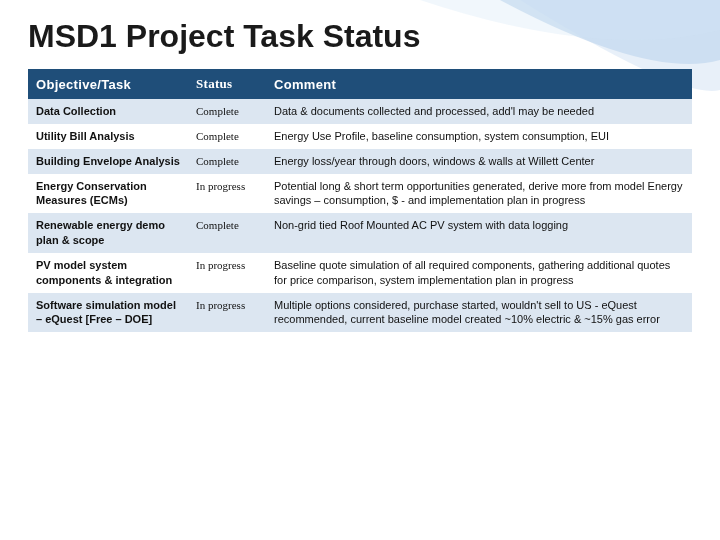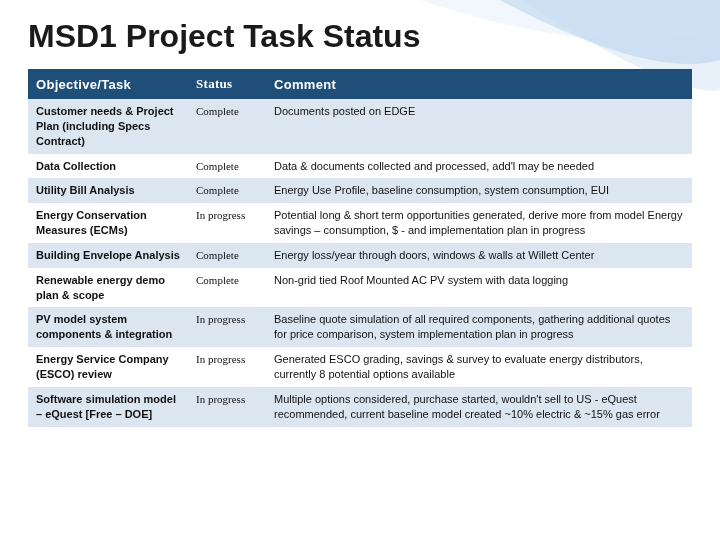--- a/index.html
+++ b/index.html
@@ -91,60 +91,50 @@
 
   <table>
     <thead>
       <tr>
         <th class="col-objective">Objective/Task</th>
         <th class="col-status">Status</th>
         <th class="col-comment">Comment</th>
       </tr>
     </thead>
     <tbody id="table-body">
-    <tr>
-          <td class="col-objective">Customer needs &amp; Project Plan (including Specs Contract)</td>
-          <td class="col-status status-cell">Complete</td>
-          <td class="col-comment">Documents posted on EDGE</td>
-        </tr>
         <tr>
           <td class="col-objective">Data Collection</td>
           <td class="col-status status-cell">Complete</td>
           <td class="col-comment">Data &amp; documents collected and processed, add'l may be needed</td>
         </tr>
         <tr>
           <td class="col-objective">Utility Bill Analysis</td>
           <td class="col-status status-cell">Complete</td>
           <td class="col-comment">Energy Use Profile, baseline consumption, system consumption, EUI</td>
         </tr>
         <tr>
+          <td class="col-objective">Building Envelope Analysis</td>
+          <td class="col-status status-cell">Complete</td>
+          <td class="col-comment">Energy loss/year through doors, windows &amp; walls at Willett Center</td>
+        </tr>
+        <tr>
           <td class="col-objective">Energy Conservation Measures (ECMs)</td>
           <td class="col-status status-cell">In progress</td>
           <td class="col-comment">Potential long &amp; short term opportunities generated, derive more from model Energy savings – consumption, $ - and implementation plan in progress</td>
-        </tr>
-        <tr>
-          <td class="col-objective">Building Envelope Analysis</td>
-          <td class="col-status status-cell">Complete</td>
-          <td class="col-comment">Energy loss/year through doors, windows &amp; walls at Willett Center</td>
         </tr>
         <tr>
           <td class="col-objective">Renewable energy demo plan &amp; scope</td>
           <td class="col-status status-cell">Complete</td>
           <td class="col-comment">Non-grid tied Roof Mounted AC PV system with data logging</td>
         </tr>
         <tr>
           <td class="col-objective">PV model system components &amp; integration</td>
           <td class="col-status status-cell">In progress</td>
           <td class="col-comment">Baseline quote simulation of all required components, gathering additional quotes for price comparison, system implementation plan in progress</td>
         </tr>
         <tr>
-          <td class="col-objective">Energy Service Company (ESCO) review</td>
-          <td class="col-status status-cell">In progress</td>
-          <td class="col-comment">Generated ESCO grading, savings &amp; survey to evaluate energy distributors, currently 8 potential options available</td>
-        </tr>
-        <tr>
           <td class="col-objective">Software simulation model – eQuest [Free – DOE]</td>
           <td class="col-status status-cell">In progress</td>
           <td class="col-comment">Multiple options considered, purchase started, wouldn't sell to US - eQuest recommended, current baseline model created ~10% electric &amp; ~15% gas error</td>
         </tr>
       </tbody>
   </table>
 </div>
 
 </body></html>

